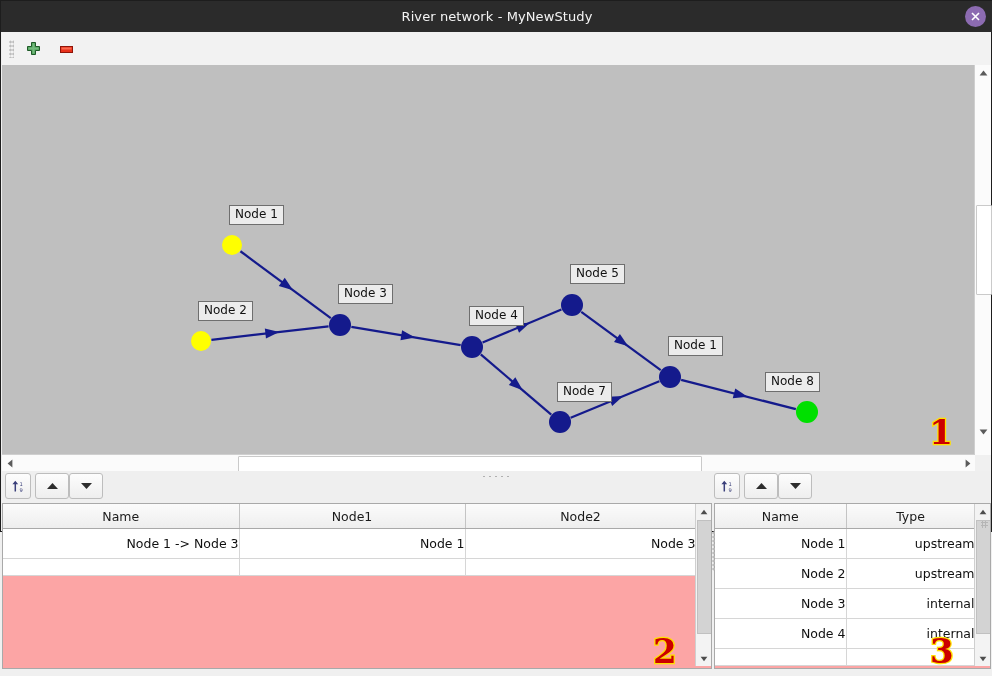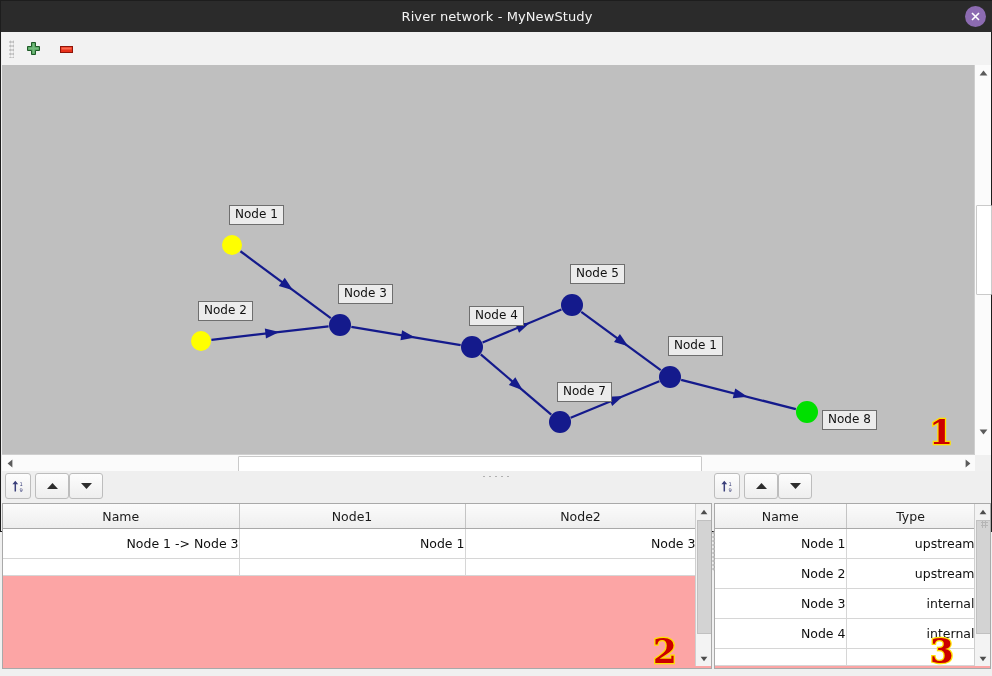--- a/index.html
+++ b/index.html
@@ -183,21 +183,21 @@
           </g>
       </svg>
       <div id="label-layer">
           <div class="nodelabel" style="left: 227px; top: 140px;">Node 1</div>
           <div class="nodelabel" style="left: 196px; top: 236px;">Node 2</div>
           <div class="nodelabel" style="left: 336px; top: 219px;">Node 3</div>
           <div class="nodelabel" style="left: 467px; top: 241px;">Node 4</div>
           <div class="nodelabel" style="left: 568px; top: 199px;">Node 5</div>
           <div class="nodelabel" style="left: 555px; top: 317px;">Node 7</div>
           <div class="nodelabel" style="left: 666px; top: 271px;">Node 1</div>
-          <div class="nodelabel" style="left: 820px; top: 307px; margin-top: 38px;">Node 8</div>
+          <div class="nodelabel" style="left: 763px; top: 307px;">Node 8</div>
         </div>
       <div class="anno" style="right:22px;bottom:6px;">1</div>
     </div>
 
     <div class="vscroll">
       <div class="sb-arrow" style="left:0;top:0;width:16px;height:15px;">
         <svg width="9" height="6" viewBox="0 0 9 6">
           <path d="M4.5,0.6 L8.4,5.4 L0.6,5.4 z" fill="#5b5b5b"></path>
         </svg>
       </div>

